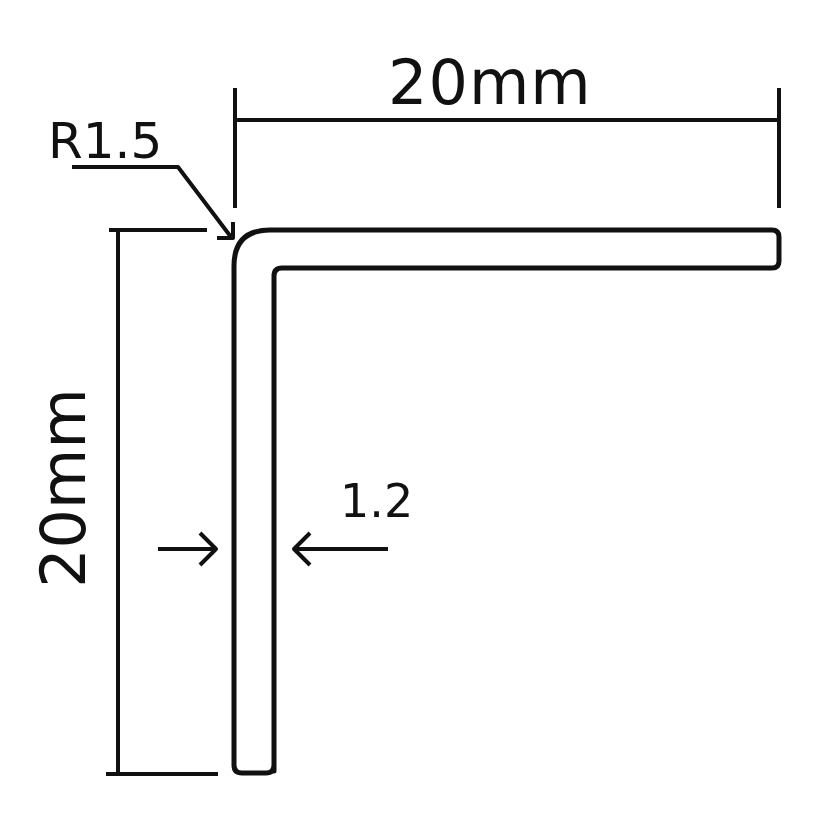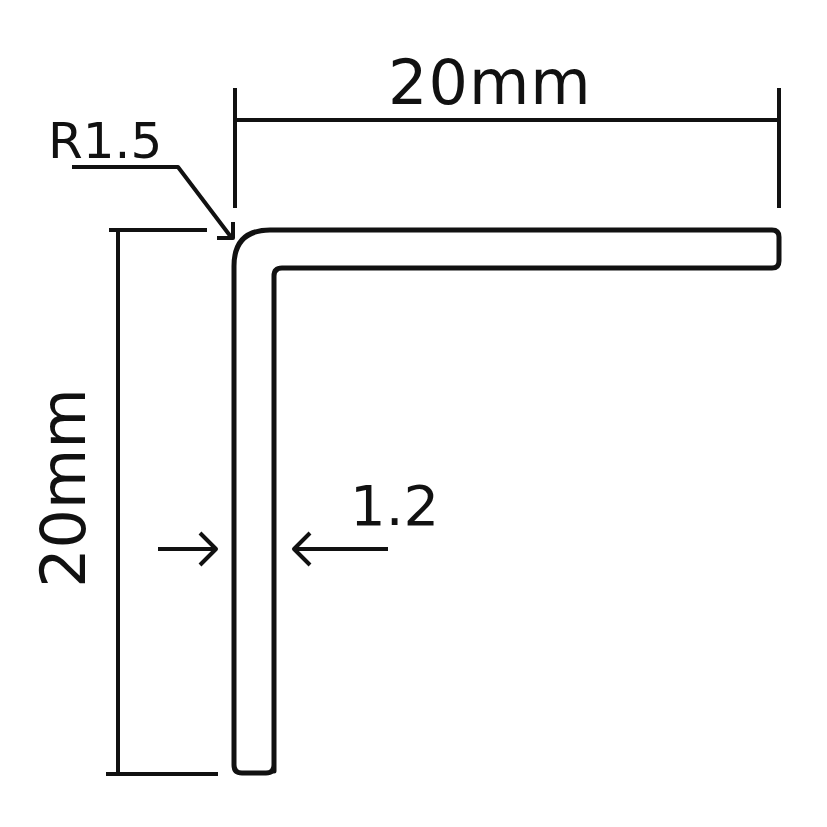--- a/index.html
+++ b/index.html
@@ -12,21 +12,21 @@
       line-height: 1;
       white-space: nowrap;
     }
     .lbl-top { left: 388px; top: 52px; font-size: 62px; letter-spacing: 1px; }
     .lbl-radius { left: 48px; top: 84px; font-size: 50px; margin-top: 32px; }
     .lbl-left {
       left: 64px; top: 488px; font-size: 62px;
       transform: translate(-50%, -50%) rotate(-90deg);
       transform-origin: center center;
     }
-    .lbl-thick { left: 350px; top: 478px; font-size: 56px; }
+    .lbl-thick { left: 340px; top: 478px; font-size: 46px; }
   </style>
 </head>
 <body>
 
 <svg id="drawing" viewBox="0 0 827 827" xmlns="http://www.w3.org/2000/svg">
   <g fill="none" stroke="#111111" stroke-width="5" stroke-linecap="butt" stroke-linejoin="round">
 
     <path d="M 274 771
          L 274 276 Q 274 268 282 268
          L 772 268 Q 779 268 779 261

